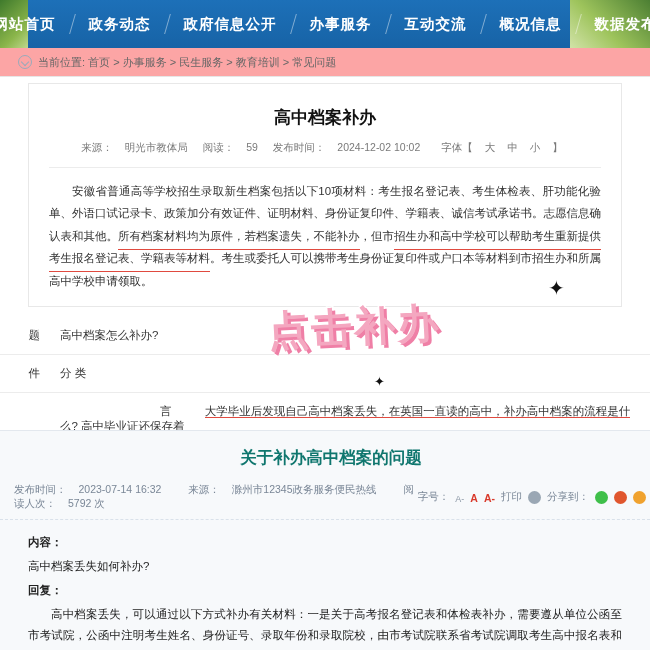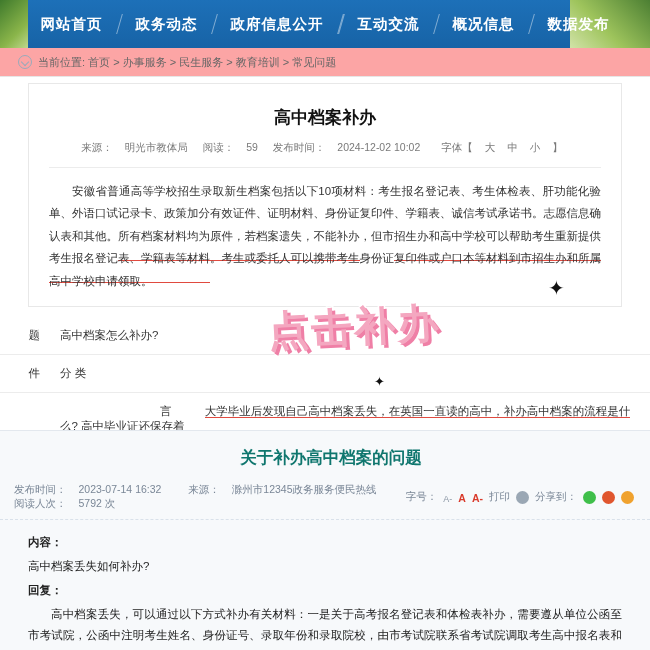--- a/index.html
+++ b/index.html
@@ -55,21 +55,21 @@
     margin:10px 0 12px 0;
   }
   .art-meta{
     text-align:center;font-size:10.5px;color:#7a7a7a;margin-bottom:12px;
   }
   .art-meta span{margin:0 6px;}
   .divider{height:1px;background:#ececec;margin:0 0 12px 0;}
   .art-body{
     font-size:11.5px;line-height:1.95;color:#333;text-align:justify;text-indent:2em;
   }
-  .u-red{border-bottom:1.5px solid #e04a3f;padding-bottom:18px;}
+  .u-red{border-bottom:1.5px solid #e04a3f;padding-bottom:7px;}
   
   .qa{
     margin:10px 0 0 0;width:100%;font-size:11.5px;color:#333;
     border-collapse:collapse;
   }
   .qa tr{border-bottom:1px solid #ececec;}
   .qa td{padding:11px 6px;vertical-align:middle;}
   .qa td.lab{width:34px;color:#333;text-align:right;padding-right:10px;}
   .qa td.val{padding-left:10px;}
   .u-red2{border-bottom:1.5px solid #e04a3f;}
@@ -92,21 +92,21 @@
   .lower{
     position:absolute;left:0;right:0;top:430px;bottom:0;background:#f7f9fb;
     border-top:1px solid #e3e8ee;
   }
   .lower-title{
     text-align:center;font-size:16.5px;font-weight:bold;color:#0f766e;
     padding:16px 0 10px 12px;
   }
   .lower-meta{
     display:flex;align-items:center;font-size:10.5px;color:#7a8797;
-    padding:4px 16px 8px 14px;border-bottom:1px dashed #d9e1ea;
+    padding:4px 4px 8px 14px;border-bottom:1px dashed #d9e1ea;
   }
   .lower-meta .left{flex:1;}
   .lower-meta .left span{margin-right:12px;}
   .lower-meta .right{display:flex;align-items:flex-end;gap:6px;}
   .fsbtn{font-weight:bold;color:#d93a2b;}
   .fsbtn.small{font-size:9px;color:#8b97a5;font-weight:normal;}
   .share-dot{
     width:13px;height:13px;border-radius:50%;display:inline-block;
   }
   .lower-body{
@@ -123,20 +123,21 @@
 <div class="topnav">
   <div class="leafL"></div>
   <div class="leafR"></div>
   <div class="nav-items">
     <div class="nav-item">网站首页</div>
     <div class="nav-sep"></div>
     <div class="nav-item">政务动态</div>
     <div class="nav-sep"></div>
     <div class="nav-item">政府信息公开</div>
     <div class="nav-sep"></div>
+    <div class="nav-item">办事服务</div>
     <div class="nav-sep"></div>
     <div class="nav-item">互动交流</div>
     <div class="nav-sep"></div>
     <div class="nav-item">概况信息</div>
     <div class="nav-sep"></div>
     <div class="nav-item">数据发布</div>
   </div>
 </div>
 
 <div class="crumbbar">

